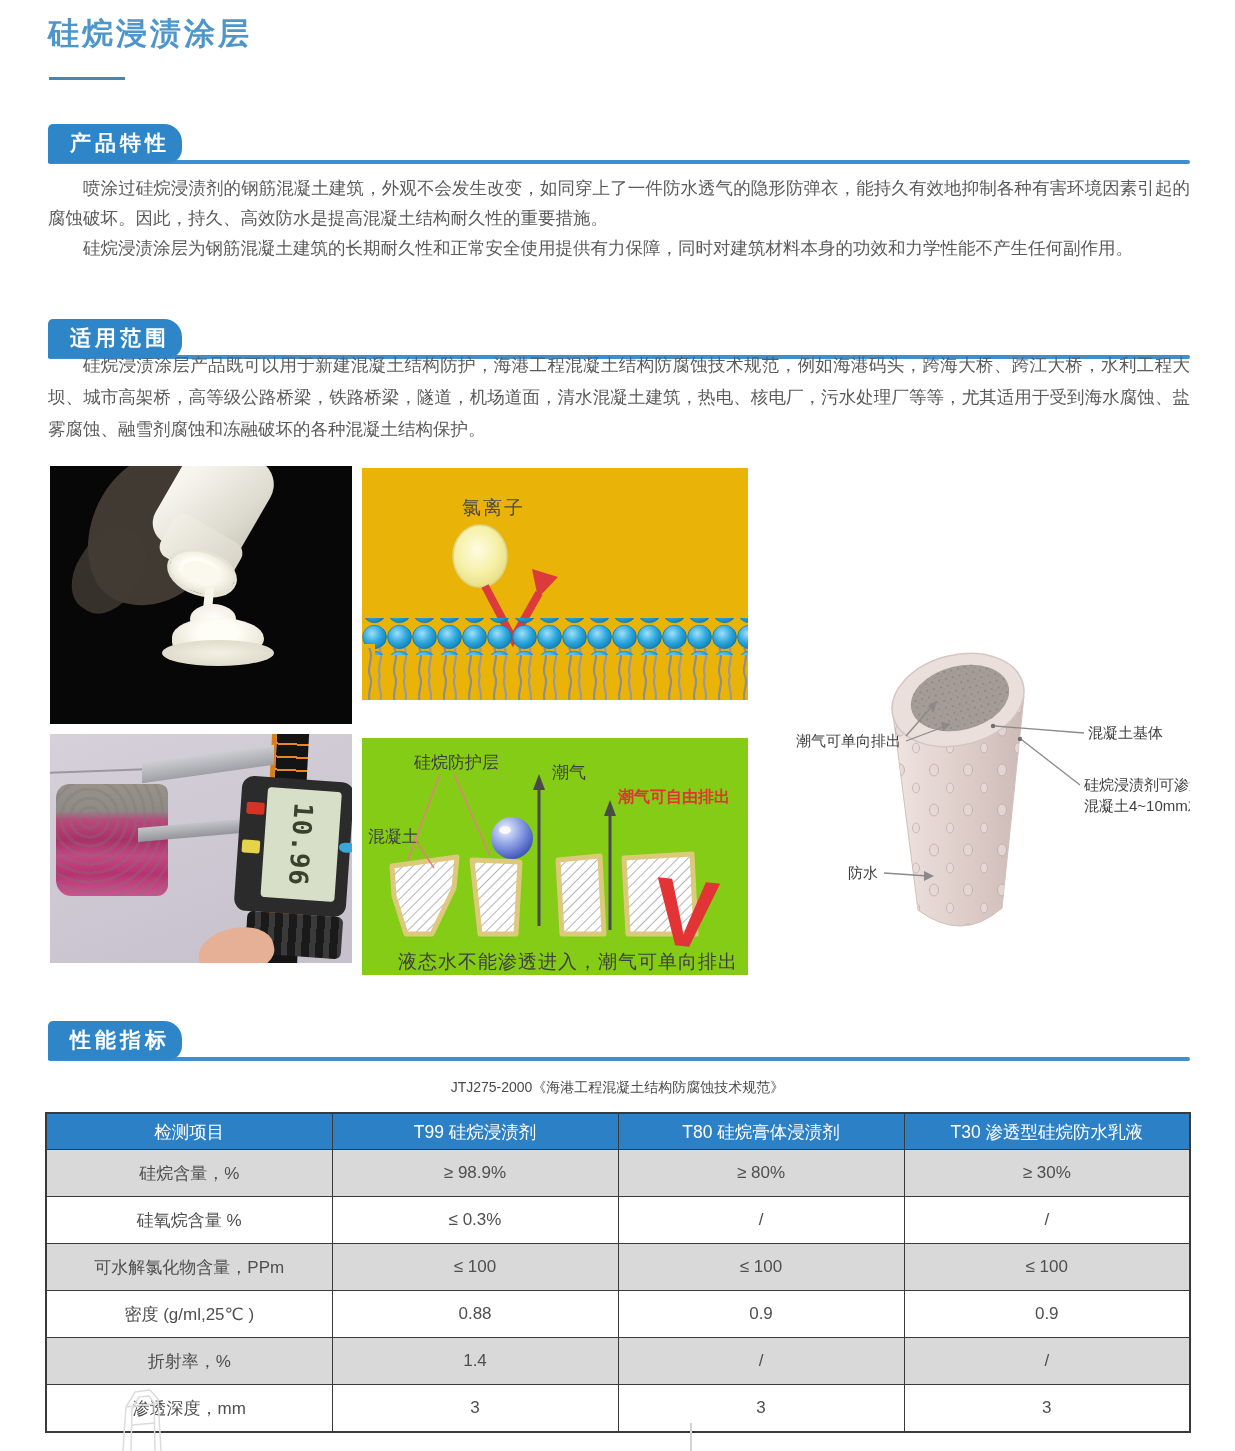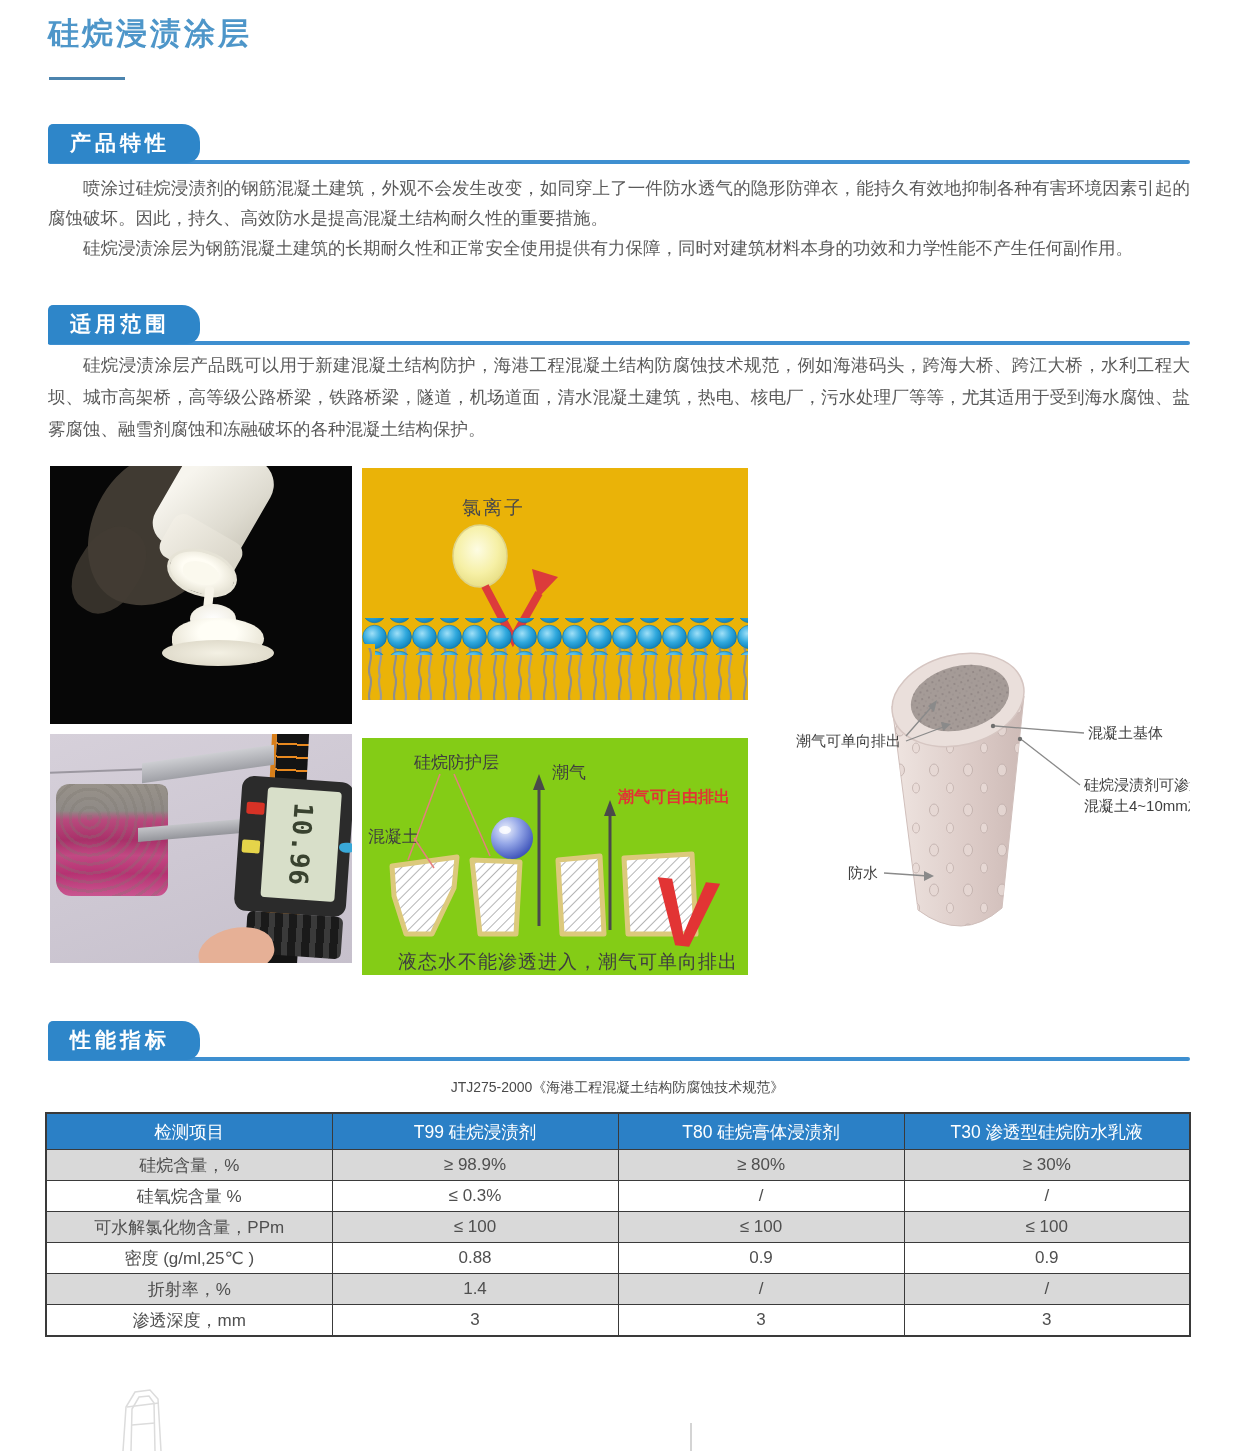--- a/index.html
+++ b/index.html
@@ -6,24 +6,24 @@
   body{width:1235px;height:1451px;position:relative;overflow:hidden;
        font-family:"Liberation Sans","DejaVu Sans",sans-serif;}
   .abs{position:absolute;}
 
   
   #page-title{left:48px;top:13px;font-size:31px;font-weight:bold;color:#4E96C9;letter-spacing:3px;}
   #title-underline{left:49px;top:77px;width:76px;height:3px;background:#4C84AE;}
 
   .section-block{left:48px;width:1142px;}
   .badge{display:inline-block;background:#2E86C9;color:#fff;font-size:21px;font-weight:bold;
-         letter-spacing:4px;padding:5px 30px 6px 22px;border-radius:5px 18px 14px 0;
+         letter-spacing:4px;padding:5px 12px 6px 22px;border-radius:5px 18px 14px 0;
          position:relative;z-index:2;}
   .section-rule{height:4px;background:#3E8FD0;margin-top:-3px;border-radius:2px;}
-  #sec-features{top:124px;} #sec-scope{top:305px;} #sec-perf{top:1021px;}
+  #sec-features{top:124px;} #sec-scope{top:319px;} #sec-perf{top:1021px;}
 
   
   .body-text{color:#5A5A5A;font-size:17.5px;text-align:justify;}
   .body-text p{margin:0;text-indent:2em;}
   #features-text{left:48px;top:173px;width:1142px;line-height:30px;}
   #scope-text{left:48px;top:349px;width:1142px;line-height:32px;}
 
   
   .fig{overflow:hidden;}
   #fig-bottle{left:50px;top:466px;width:302px;height:258px;background:#070707;}
@@ -75,21 +75,21 @@
   .btn-blue{right:-5px;top:60px;width:16px;height:10px;background:#39a8d8;border-radius:45%;}
   .cal-grip{left:196px;top:180px;width:96px;height:42px;border-radius:6px;transform:rotate(4deg);
      background:repeating-linear-gradient(90deg,#1a1a1a 0 8px,#3a3a3a 8px 14px);}
   .thumb{left:148px;top:194px;width:76px;height:46px;background:#e6b096;border-radius:50% 50% 40% 45%;transform:rotate(-12deg);}
 
   
   #perf-caption{left:0;top:1079px;width:1235px;text-align:center;font-size:14px;color:#4A4A4A;}
   #spec-table{position:absolute;left:45px;top:1112px;width:1146px;border-collapse:collapse;
      table-layout:fixed;font-size:17px;border:2px solid #3a3a3a;}
   #spec-table th{background:#2B80C6;color:#fff;font-weight:normal;height:33px;border:1px solid #3a3a3a;font-size:17.5px;}
-  #spec-table td{height:30px;text-align:center;color:#4f4f4f;border:1px solid #3a3a3a;padding:0;}
+  #spec-table td{height:30px;text-align:center;color:#4f4f4f;border:1px solid #3a3a3a;padding:8px;}
   #spec-table tr.gray td{background:#D9D9D9;}
   #spec-table td.tfoot{text-align:left;padding-left:10px;background:#D9D9D9;height:28px;}
 
   
   #building-sketch{left:105px;top:1387px;}
   #page-edge-line{left:690px;top:1423px;width:2px;height:28px;background:#d4d4d4;}
 
   svg text{font-family:"Liberation Sans","DejaVu Sans",sans-serif;}
 </style>
 </head>

